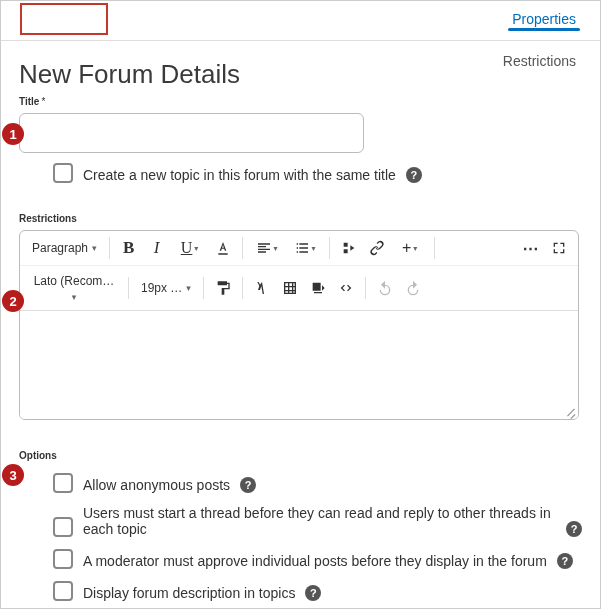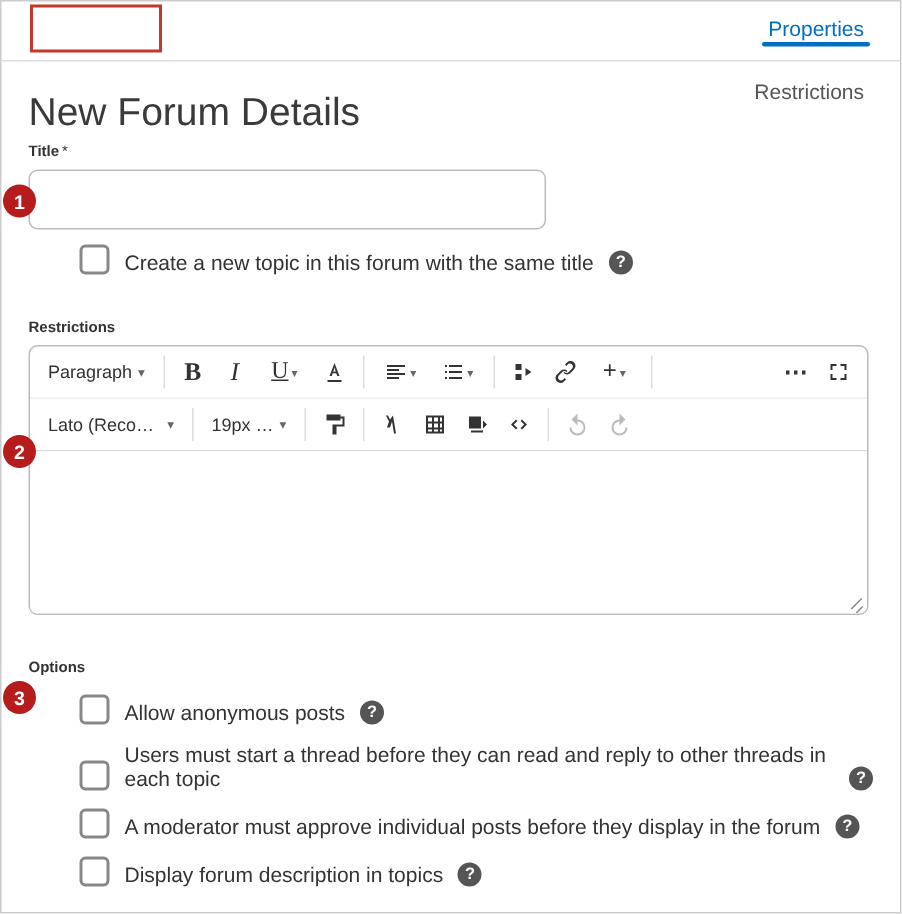--- a/index.html
+++ b/index.html
@@ -205,21 +205,21 @@
         <div class="tb-btn">
             <span style="font-weight:700;letter-spacing:1px;">⋯</span>
           </div>
         <div class="tb-btn">
             <svg viewBox="0 0 24 24">
               <path d="M4 4h6v2H6v4H4zm10 0h6v6h-2V6h-4zM4 14h2v4h4v2H4zm14 0h2v6h-6v-2h4z"></path>
             </svg>
           </div>
       </div>
       <div class="toolbar-row second">
-        <div class="tb-select" style="width:96px;">
+        <div class="tb-select" style="width:96px;flex-direction:column;">
             <span style="overflow:hidden;text-overflow:ellipsis;">Lato (Recom…</span>
             <span class="chev">▾</span>
           </div>
         <div class="sep"></div>
         <div class="tb-select">
             <span>19px …</span>
             <span class="chev">▾</span>
           </div>
         <div class="sep"></div>
         <div class="tb-btn">

